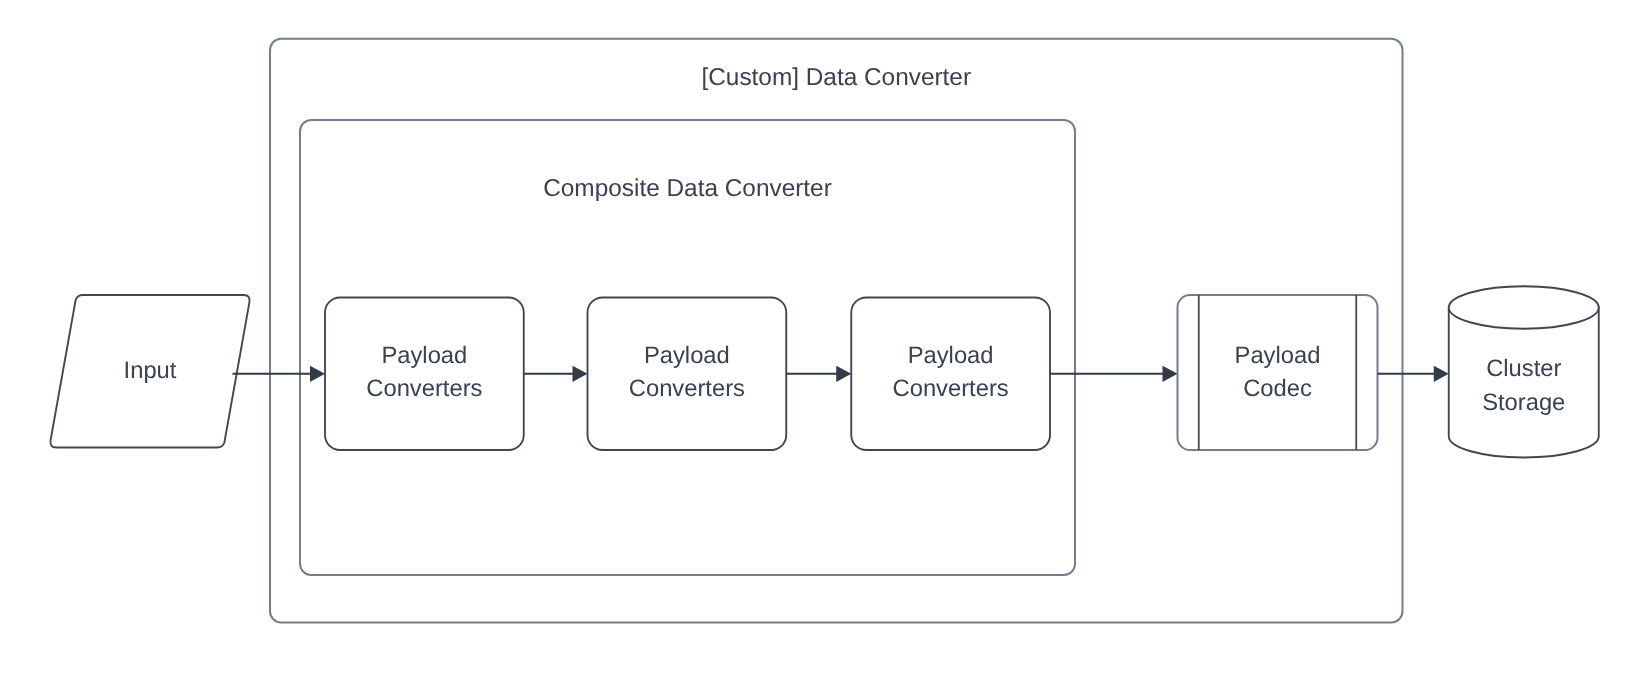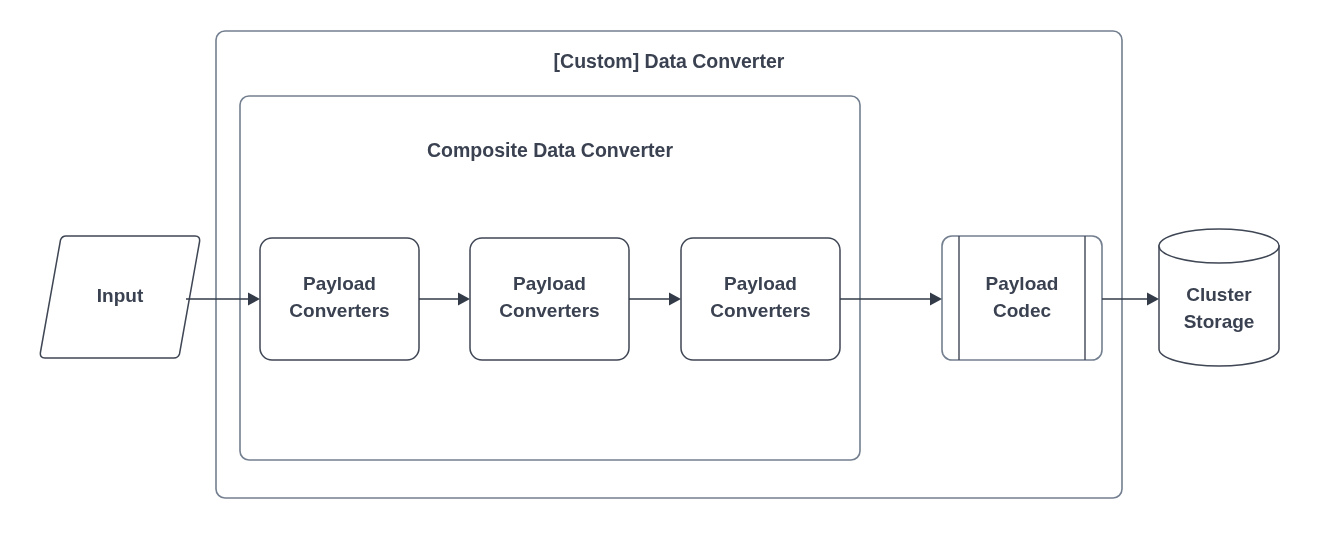--- a/index.html
+++ b/index.html
@@ -11,21 +11,20 @@
   body {
     width: 1320px;
     height: 540px;
     font-family: "Liberation Sans", sans-serif;
     overflow: hidden;
   }
   #diagram-root {
     position: relative;
     width: 1140px;
     height: 540px;
-    font-weight: bold;
   }
   svg#diagram {
     display: block;
     width: 1320px;
     height: 540px;
   }
   .shape-outline {
     fill: #ffffff;
     stroke: #737f8f;
     stroke-width: 1.6;

